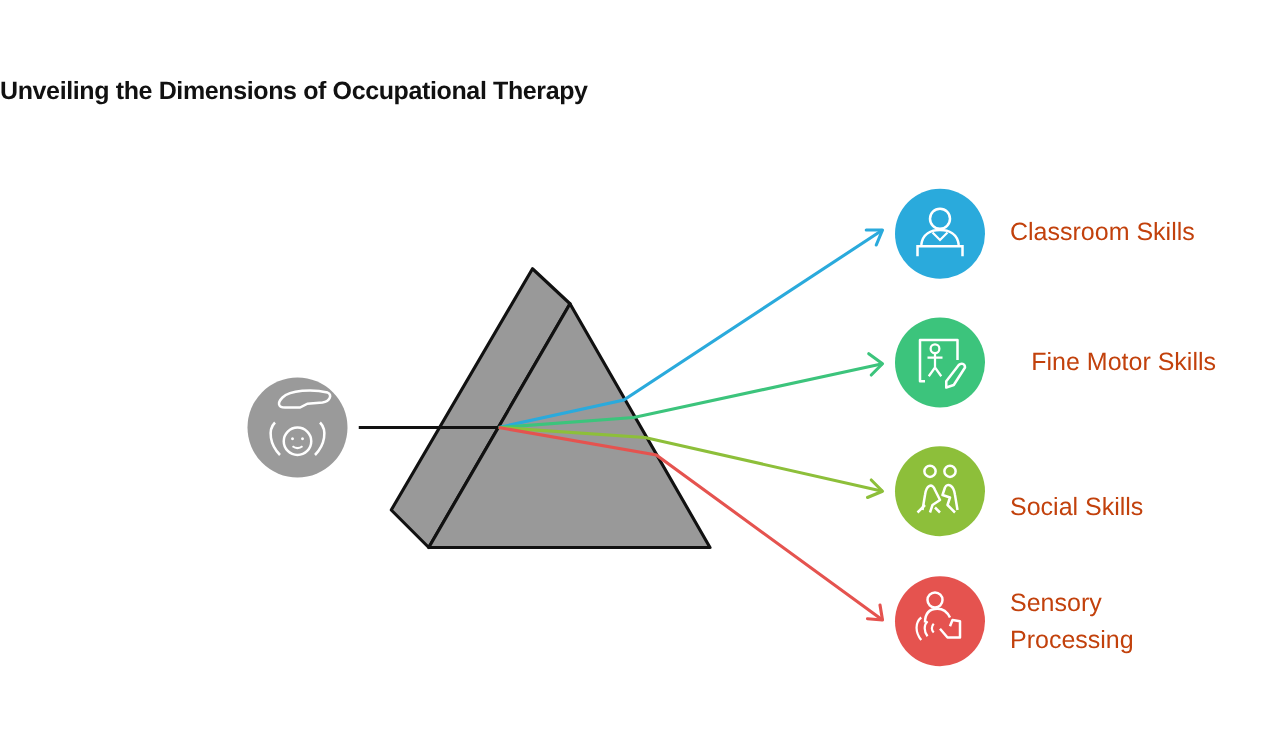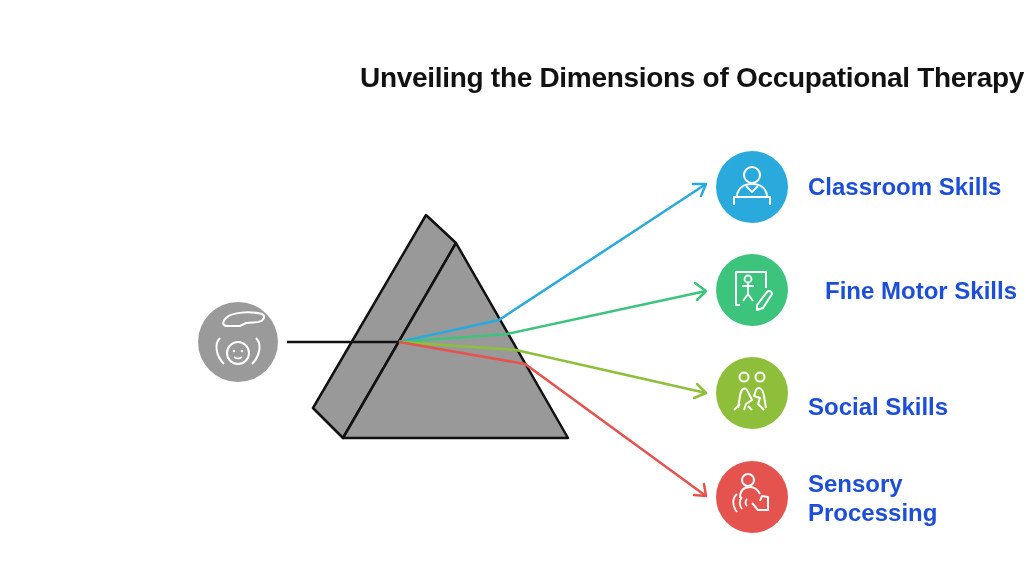--- a/index.html
+++ b/index.html
@@ -1,19 +1,19 @@
 <!DOCTYPE html>
 <html><head>
 <meta charset="utf-8">
 <style>
   html, body { margin: 0; padding: 0; background: #ffffff; }
   body { width: 1024px; height: 588px; position: relative; overflow: hidden; font-family: "Liberation Sans", "DejaVu Sans", sans-serif; }
-  .title { position: absolute; left: 0; top: 62px; width: 1024px; text-align: right; font-size: 28px; font-weight: bold; color: #111111; letter-spacing: -0.3px; }
+  .title { position: absolute; left: 0; top: 62px; width: 1024px; text-align: left; font-size: 20px; font-weight: bold; color: #111111; letter-spacing: -0.3px; }
   svg.diagram { position: absolute; left: 0; top: 0; }
-  .label { position: absolute; font-size: 24px; font-weight: bold; color: #1d4ed8; line-height: 29px; }
+  .label { position: absolute; font-size: 20px; font-weight: normal; color: #c2410c; line-height: 29px; }
   .source-label { left: 20px; top: 313px; width: 158px; text-align: right; }
   .out-label { left: 808px; }
 </style>
 </head>
 <body>
 
 <div class="title">Unveiling the Dimensions of Occupational Therapy</div>
 
 <svg class="diagram" width="1024" height="588" viewBox="0 0 1024 588">
 

